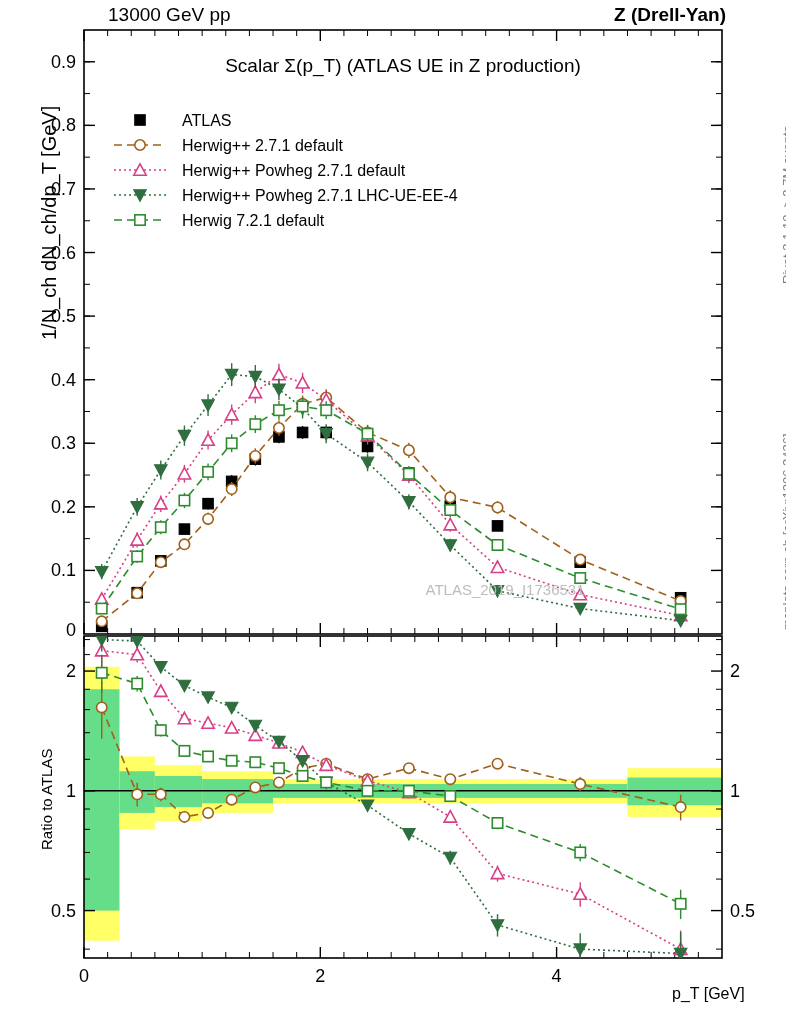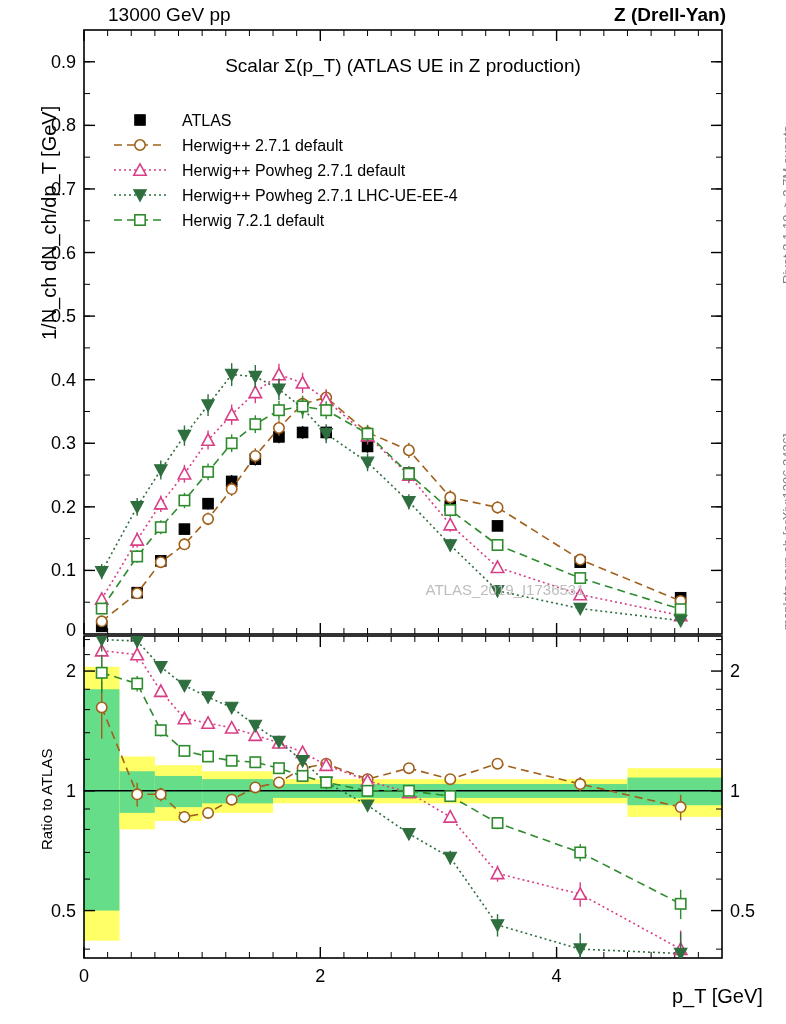--- a/index.html
+++ b/index.html
@@ -35,21 +35,21 @@
       <span class="txt" style="display:inline-block;font-size:20px;transform:translate(-300px,22px);">1/N_ch dN_ch/dp_T [GeV]</span>
     </div>
   </div>
 
   <div class="abs" style="left:22px;top:660px;width:24px;height:260px;">
     <div style="position:absolute;left:0;top:0;transform:rotate(-90deg);transform-origin:0 0;">
       <span class="txt" style="display:inline-block;font-size:15px;transform:translate(-190px,16px);">Ratio to ATLAS</span>
     </div>
   </div>
 
-  <div class="abs txt" style="left:672px;top:985px;font-size:20px;">p_T [GeV]</div>
+  <div class="abs txt" style="left:672px;top:985px;font-size:16px;">p_T [GeV]</div>
 
   <svg id="plot" width="786" height="1024" style="position:absolute;left:0;top:0;">
       <defs>
         <clipPath id="cp1">
           <rect x="84" y="30" width="638" height="604"></rect>
         </clipPath>
         <clipPath id="cp2">
           <rect x="84" y="636" width="638" height="322"></rect>
         </clipPath>
       </defs>

